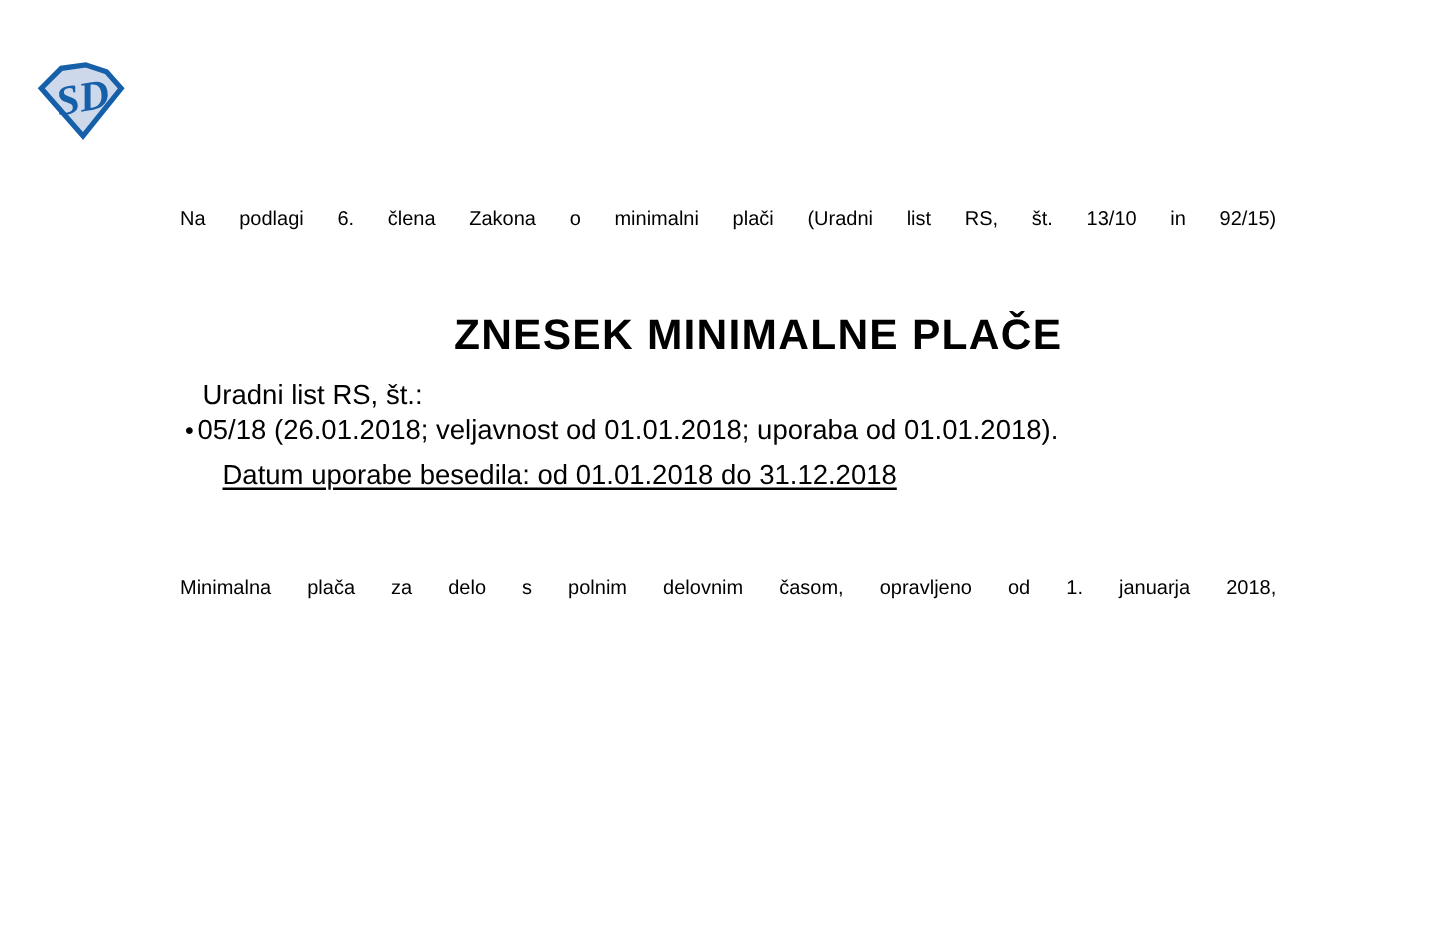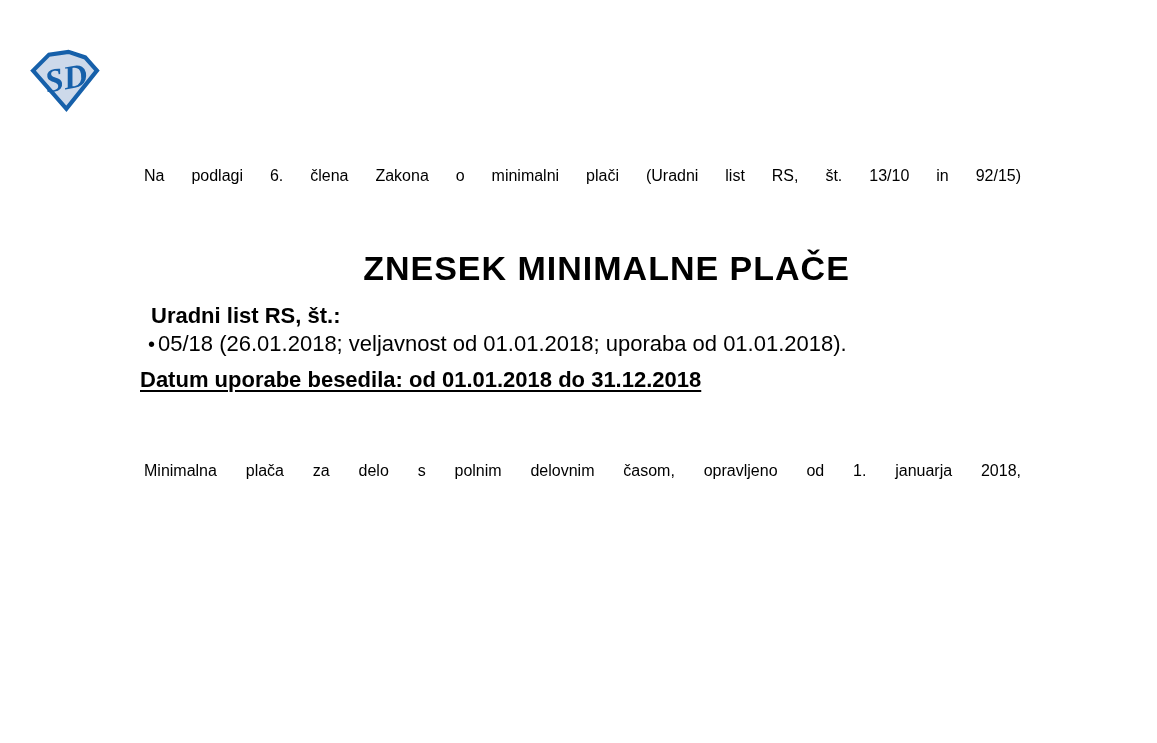--- a/index.html
+++ b/index.html
@@ -71,38 +71,38 @@
   }
 
   .gazette {
     position: absolute;
     left: 133px;
     top: 302px;
     width: 900px;
     font-size: 22px;
     line-height: 28px;
   }
-  .gazette-heading { margin-left: 18px; font-weight: bold; }
+  .gazette-heading { margin-left: 29px; }
   .gazette-item { margin-left: 15px; }
   .bullet { margin-right: 3px; font-size: 20px; }
 
   .validity {
     position: absolute;
     left: 140px;
     top: 366px;
     width: 900px;
     font-size: 22px;
     line-height: 28px;
   }
   .underline {
     text-decoration: underline;
     text-decoration-thickness: 2px;
     text-underline-offset: 3px;
   }
-  .bold { font-weight: bold; }
+  .bold { font-weight: normal; margin-left: 38px; }
 </style>
 </head>
 <body>
 
 <div class="page">
 
   <svg class="logo" viewBox="0 0 100 95" aria-hidden="true">
     <polygon class="logo-shield" points="4,34 27,11 55,7 79,15 96,34 52,89"></polygon>
     <text class="logo-letters" x="52" y="61" text-anchor="middle" transform="rotate(-10 50 48)">SD</text>
   </svg>

